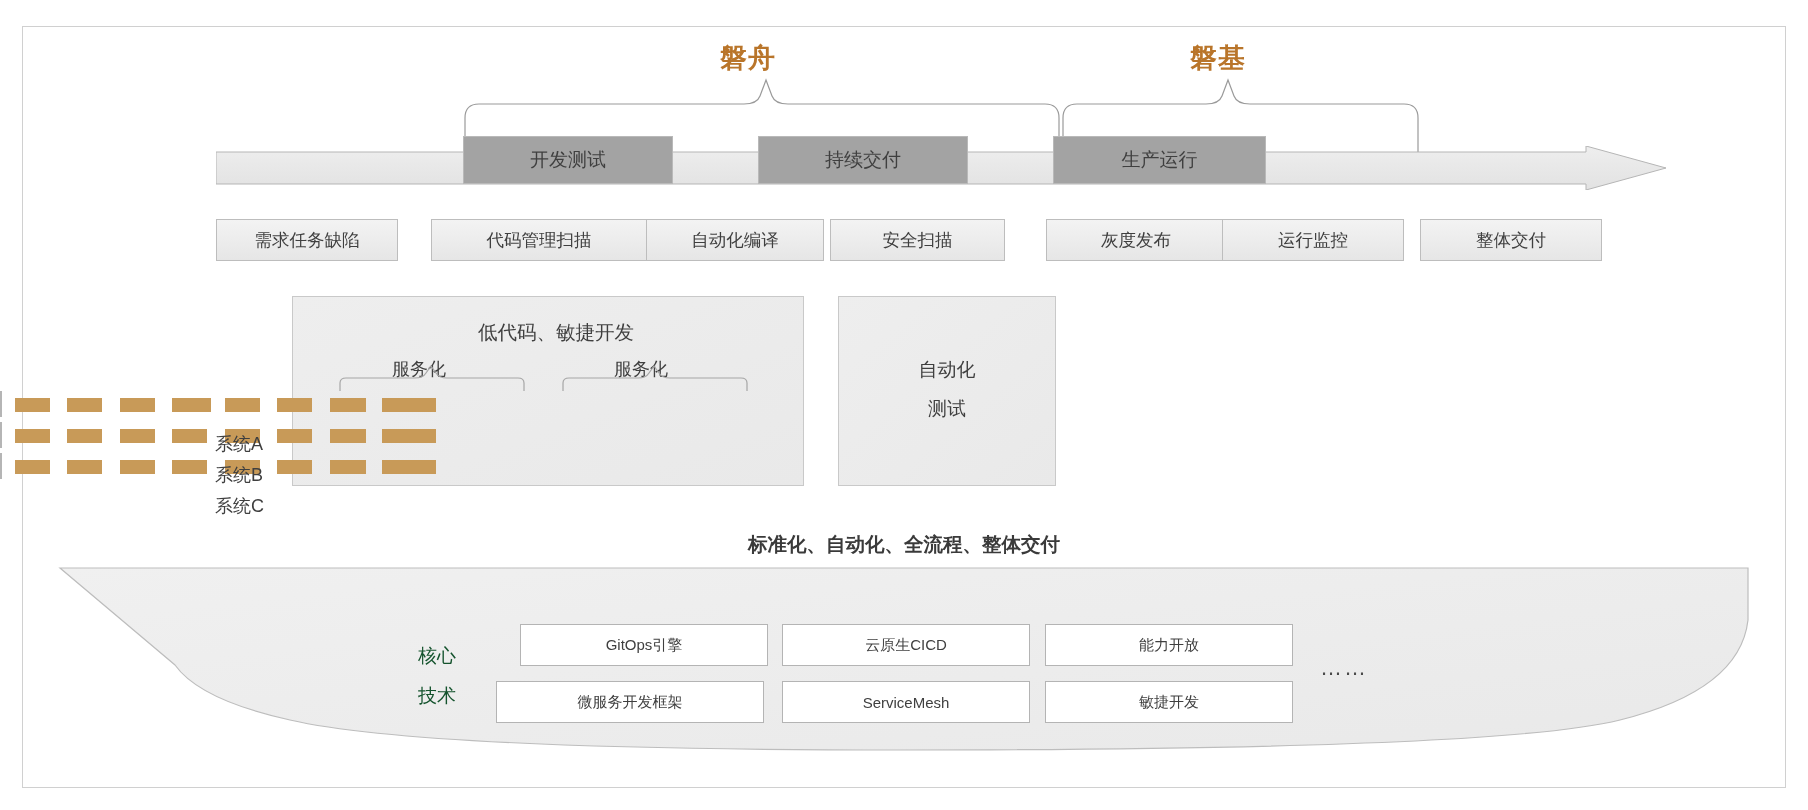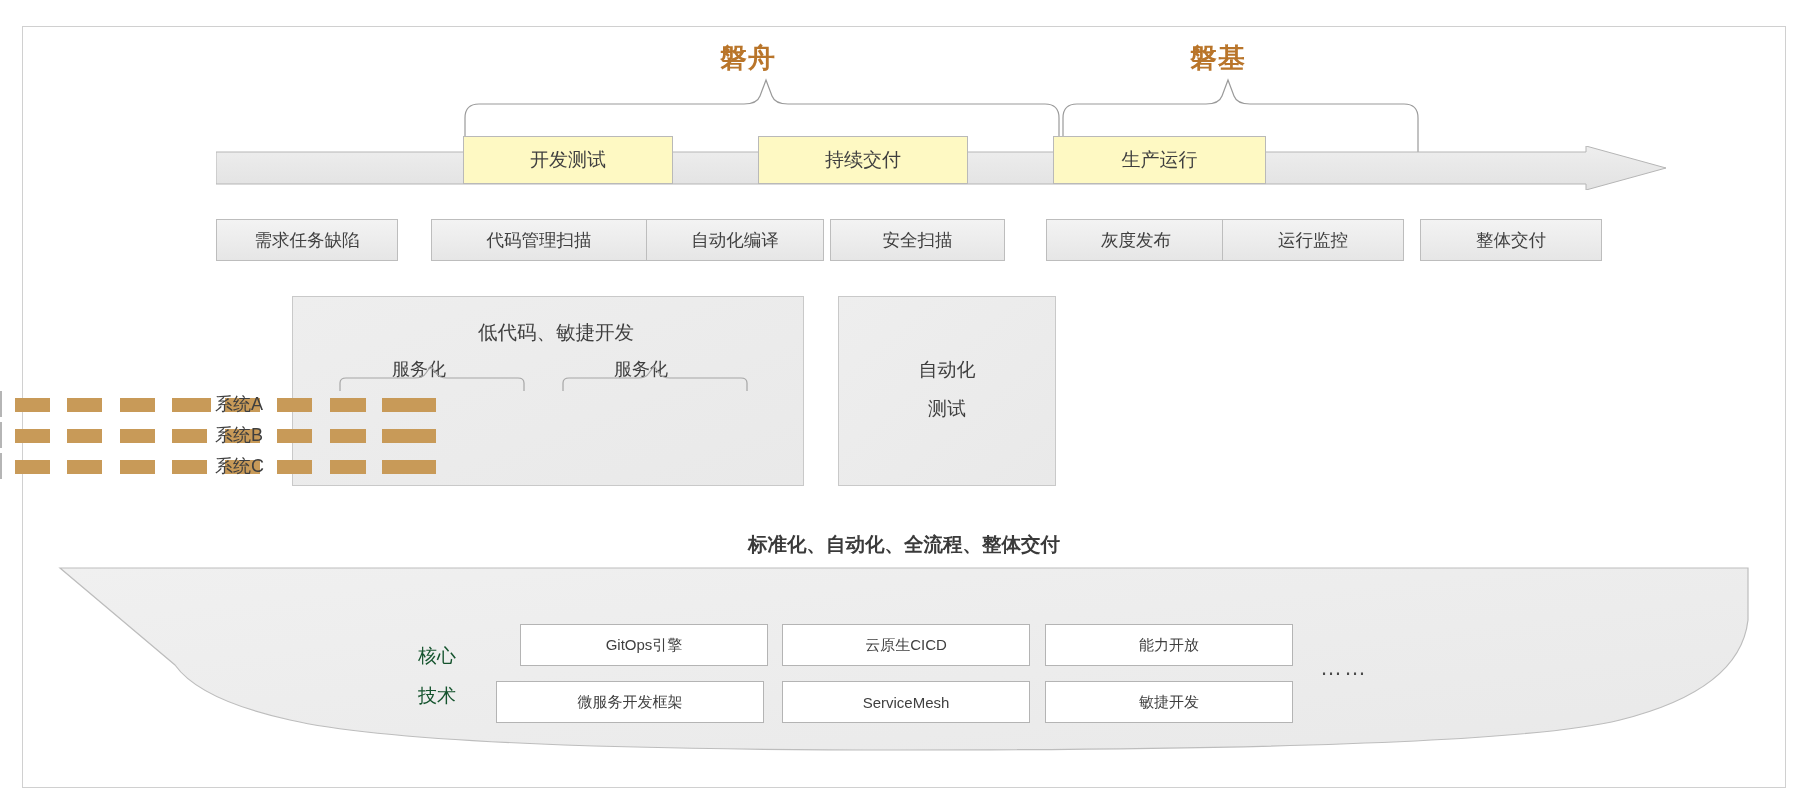--- a/index.html
+++ b/index.html
@@ -21,21 +21,21 @@
     letter-spacing:1px;white-space:nowrap;
   }
   #brace-label-panzhou{left:720px;top:40px;}
   #brace-label-panji{left:1190px;top:40px;}
 
   
   .arrow-band{position:absolute;left:216px;top:146px;width:1450px;height:44px;}
 
   
   .stage-box{
-    position:absolute;background:#fef9c3;border:1px solid #b9b9b9;
+    position:absolute;background:#a3a3a3;border:1px solid #b9b9b9;
     box-sizing:border-box;display:flex;align-items:center;justify-content:center;
     font-size:19px;color:#3f3f3f;height:48px;top:136px;
   }
   #stage-box-0{left:463px;width:210px;}
   #stage-box-1{left:758px;width:210px;}
   #stage-box-2{left:1053px;width:213px;}
 
   
   .proc-box{
     position:absolute;top:219px;height:42px;
@@ -60,21 +60,21 @@
     font-size:19.5px;color:#3f3f3f;font-weight:normal;margin-left:16px;
   }
   #panel-test .panel-test-line{
     position:absolute;left:0;right:0;text-align:center;font-size:19px;color:#3f3f3f;
   }
   #test-line-1{top:60px;}
   #test-line-2{top:99px;}
 
   
   .sys-label{
-    position:absolute;left:215px;font-size:18px;color:#3f3f3f;white-space:nowrap;
+    position:absolute;left:215px;font-size:18px;color:#3f3f3f;white-space:nowrap;margin-top:40px;
   }
   #sys-label-0{top:392px;}
   #sys-label-1{top:423px;}
   #sys-label-2{top:454px;}
 
   
   .svc-row{
     position:absolute;background:#ffffff;border:1px solid #b5b5b5;
     box-sizing:border-box;height:26px;
   }

